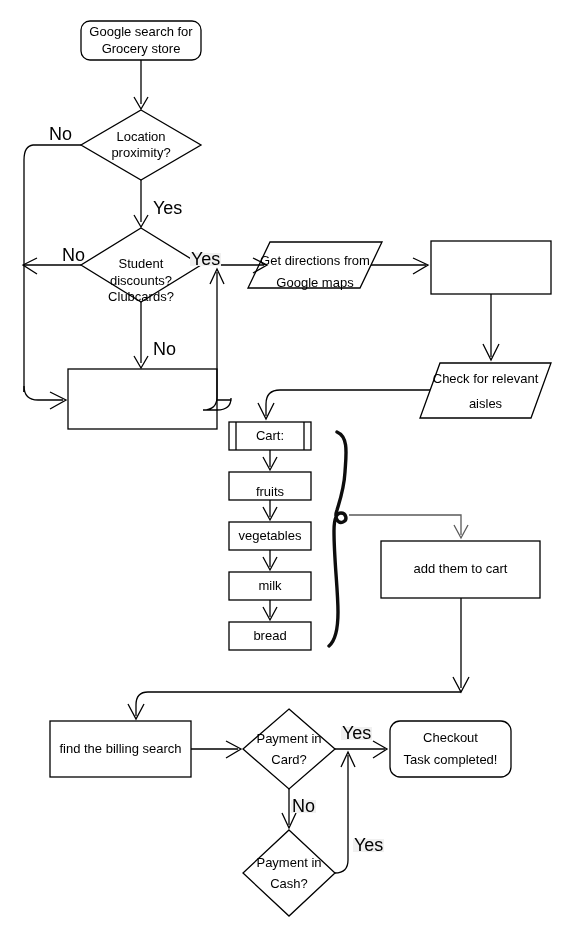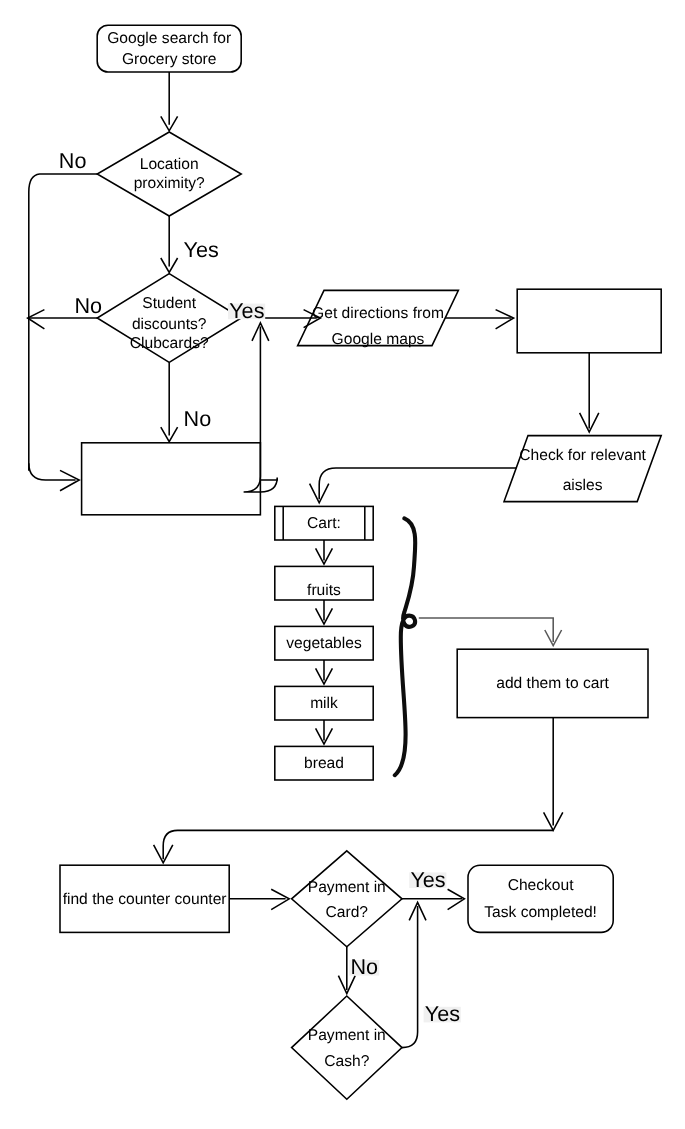--- a/index.html
+++ b/index.html
@@ -205,21 +205,21 @@
     <path class="arrowhead" d="M341,767 L348,752 L355,767"></path>
 
   </svg>
 
   <div class="node-text" style="left:81px; top:21px; width:120px; height:39px;">Google search for
 Grocery store</div>
 
   <div class="node-text" style="left:86px; top:120px; width:110px; height:50px;">Location
 proximity?</div>
 
-  <div class="node-text" style="left:84px; top:245px; width:114px; height:50px;">Student
+  <div class="node-text" style="left:84px; top:256px; width:114px; height:50px;">Student
 discounts?
 Clubcards?</div>
 
 
   <div class="node-text" style="left:253px; top:242px; width:124px; height:60px; line-height:22px;">Get directions from
 Google maps</div>
 
 
   <div class="node-text" style="left:425px; top:363px; width:121px; height:55px; line-height:25px;">Check for relevant
 aisles</div>
@@ -229,21 +229,21 @@
   <div class="node-text" style="left:229px; top:472px; width:82px; height:40px;">fruits</div>
 
   <div class="node-text" style="left:229px; top:522px; width:82px; height:28px;">vegetables</div>
 
   <div class="node-text" style="left:229px; top:572px; width:82px; height:28px;border-radius:11px;">milk</div>
 
   <div class="node-text" style="left:229px; top:622px; width:82px; height:28px;">bread</div>
 
   <div class="node-text" style="left:381px; top:541px; width:159px; height:57px;">add them to cart</div>
 
-  <div class="node-text" style="left:50px; top:721px; width:141px; height:56px;">find the counter counter</div>
+  <div class="node-text" style="left:50px; top:721px; width:141px; height:56px;">find the billing search</div>
 
   <div class="node-text" style="left:246px; top:726px; width:86px; height:46px; line-height:21px;">Payment in
 Card?</div>
 
   <div class="node-text" style="left:246px; top:850px; width:86px; height:46px; line-height:21px;">Payment in
 Cash?</div>
 
   <div class="node-text" style="left:390px; top:721px; width:121px; height:56px; line-height:22px;">Checkout
 Task completed!</div>
 

